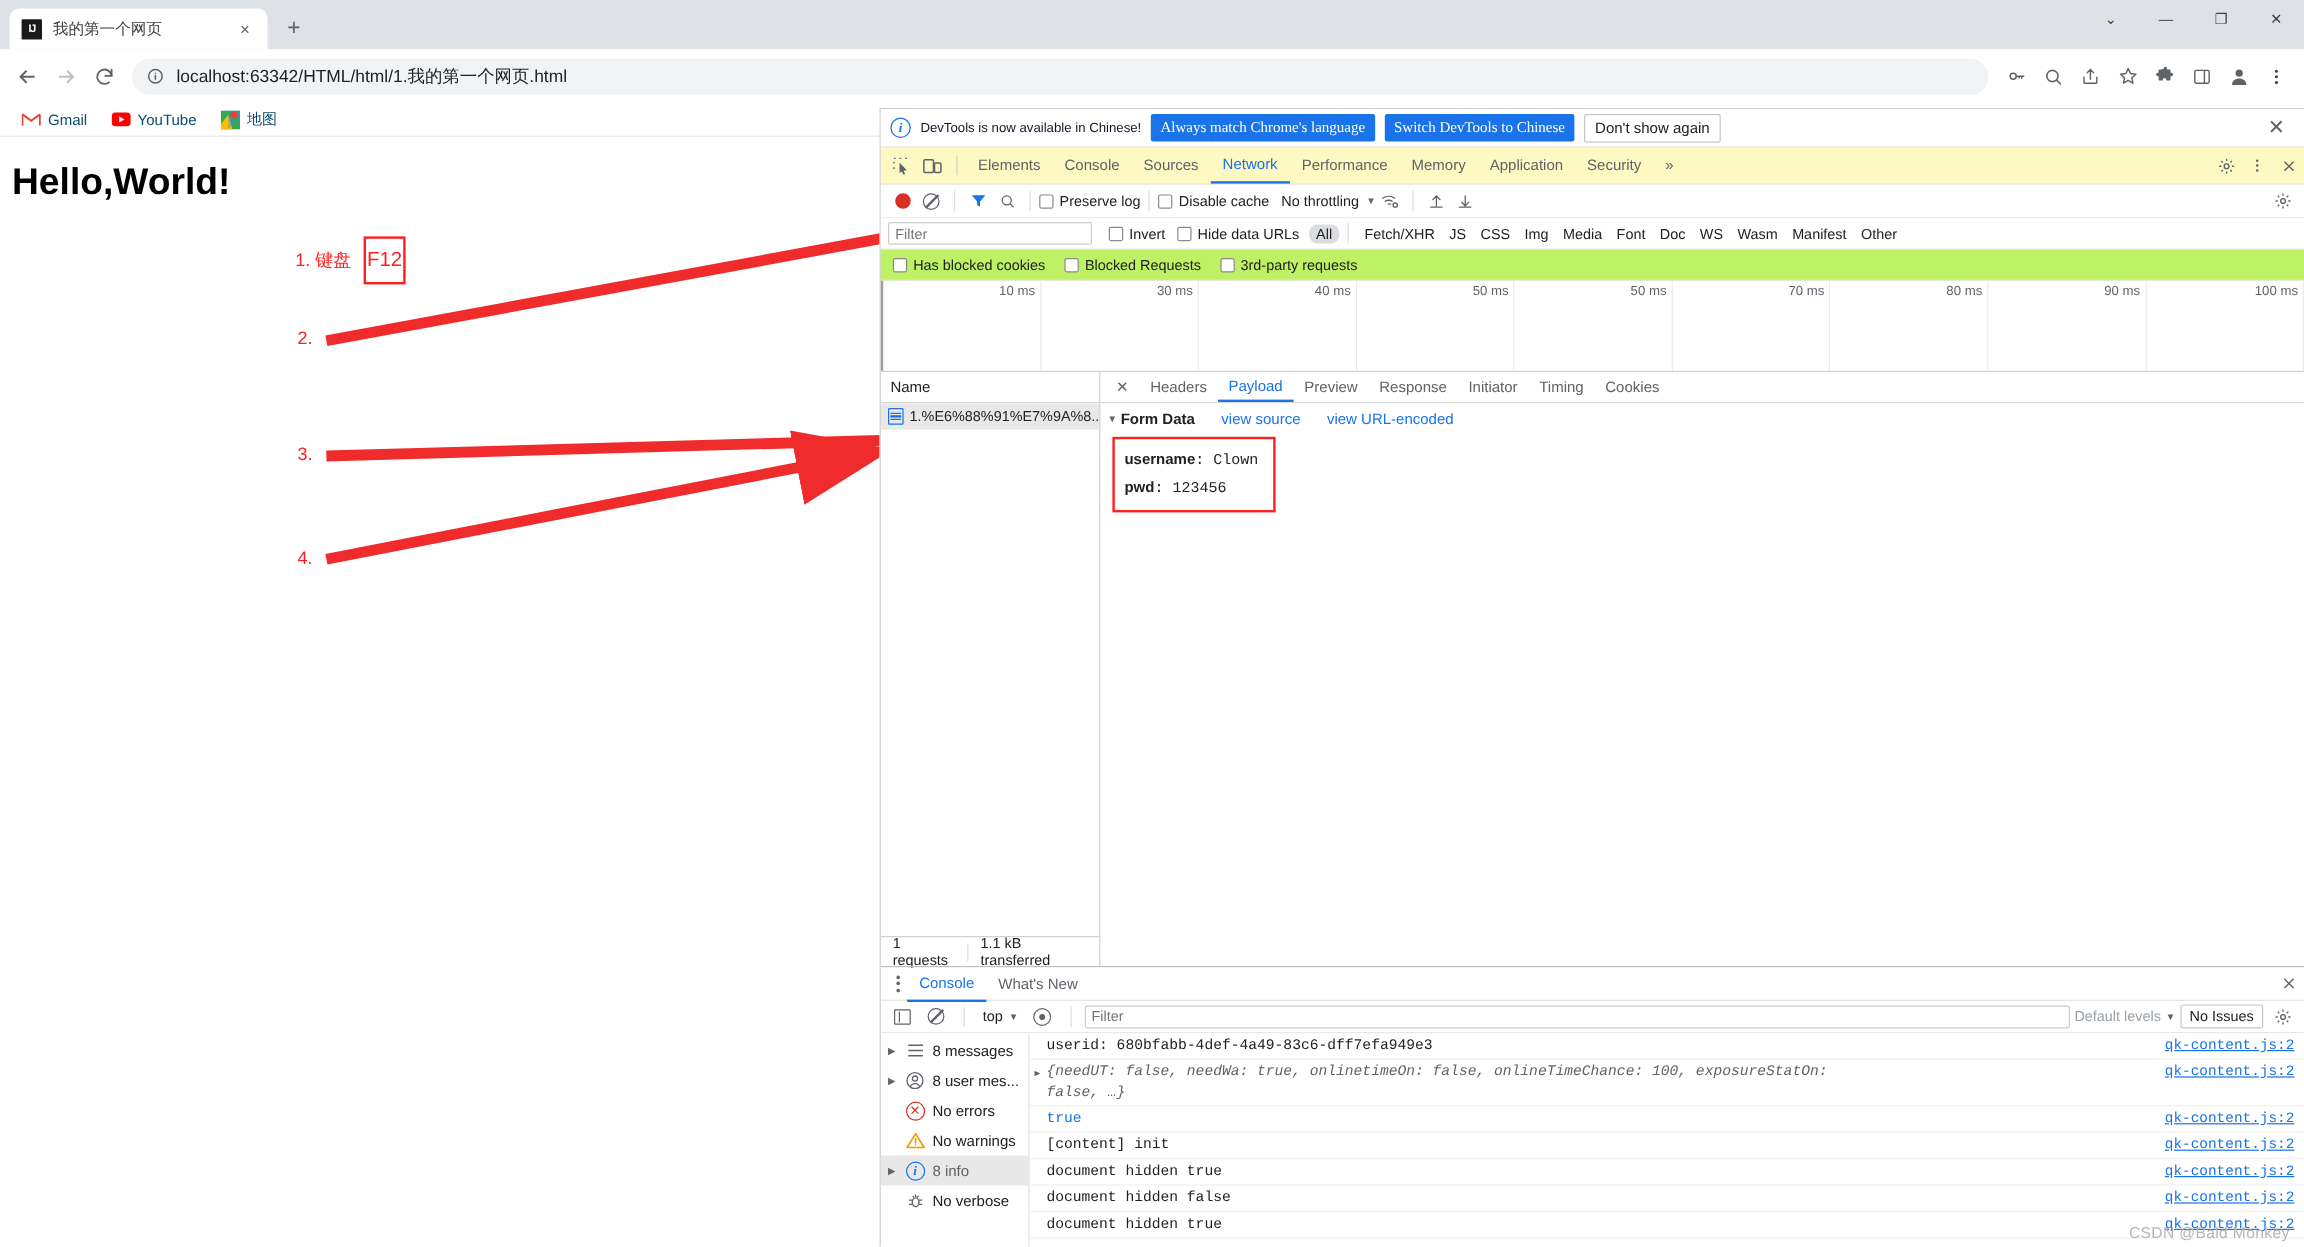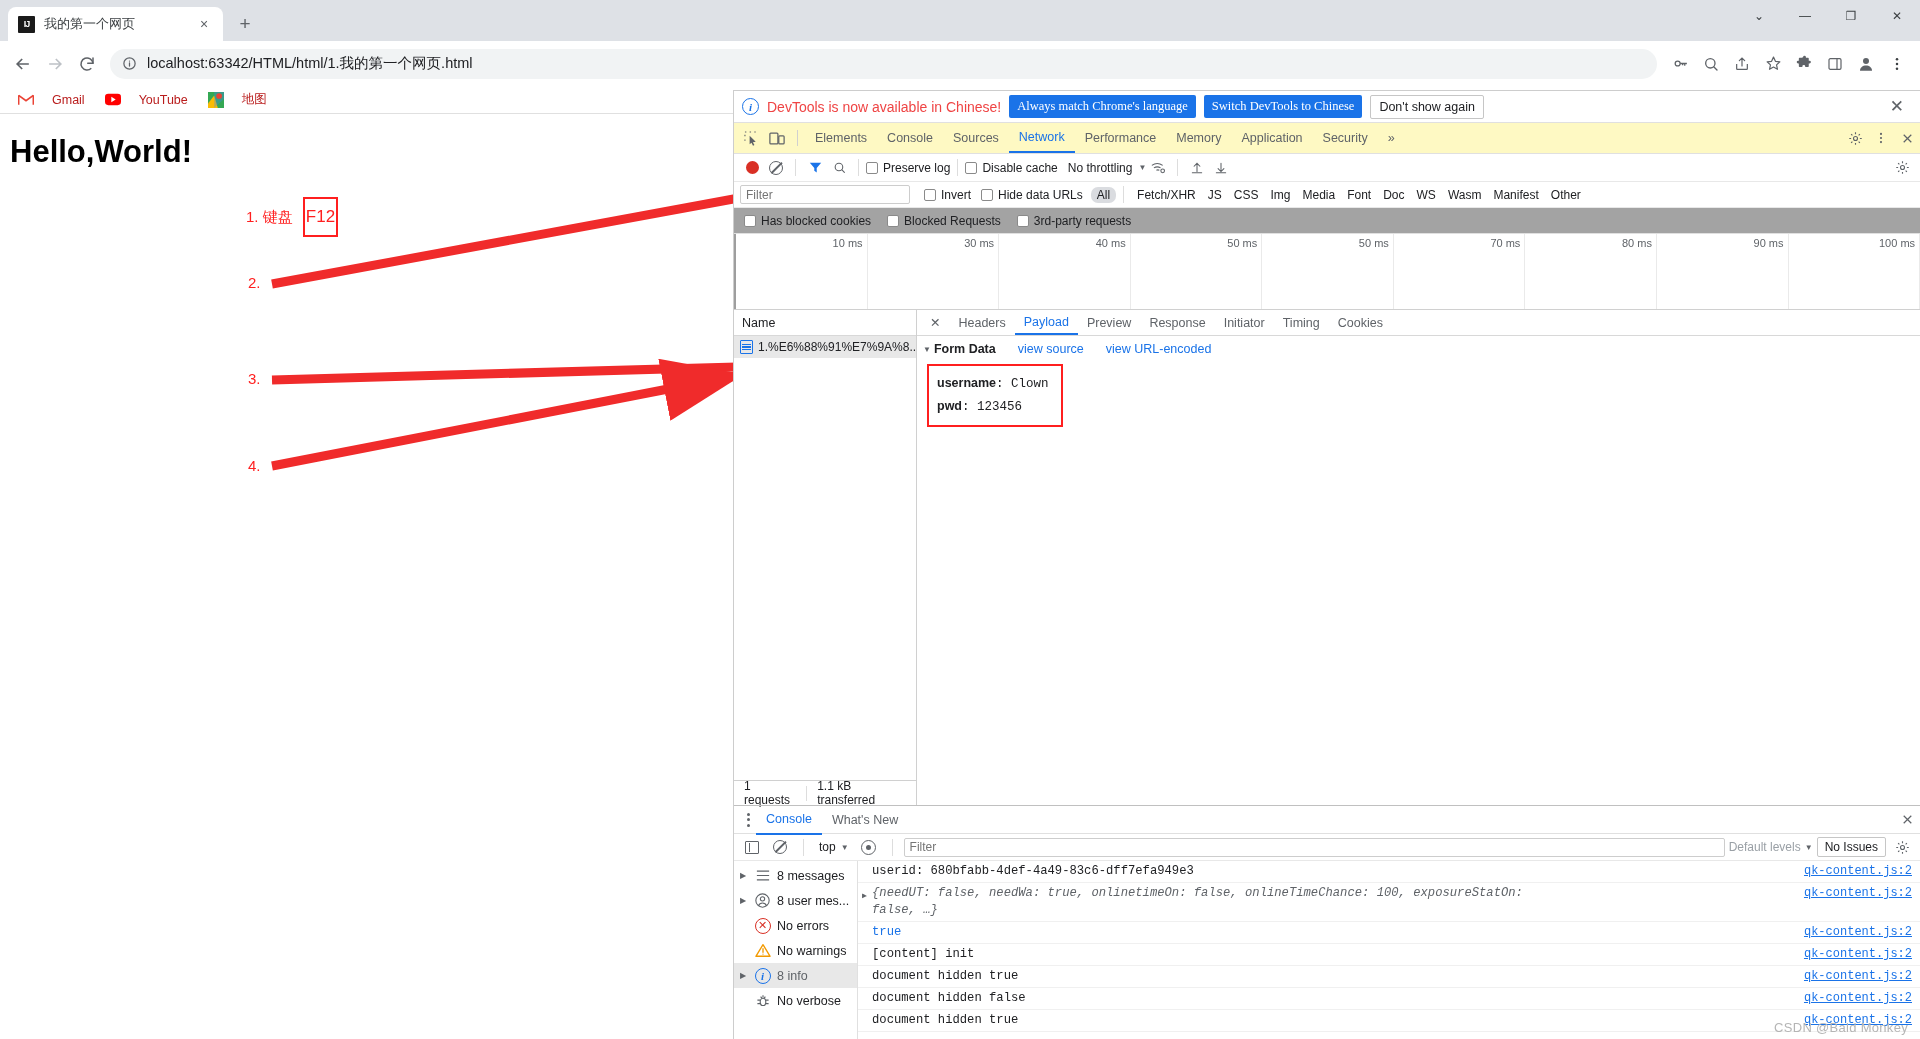--- a/index.html
+++ b/index.html
@@ -57,21 +57,21 @@
     font-size:14.5px; color:#202124;
   }
   .omnibox .info-ic { margin-right:10px; color:#5f6368; display:flex; align-items:center;}
   .omnibox .url { white-space:nowrap; overflow:hidden; }
   .tb-right { display:flex; align-items:center; gap:1px; }
 
   .bookmarks {
     height:28px; background:#ffffff; display:flex; align-items:center;
     padding:0 10px; gap:4px; border-bottom:1px solid #e0e0e0;
   }
-  .bm { display:flex; align-items:center; gap:18px; padding:3px 8px; border-radius:4px; font-size:12.5px; color:#b91c1c;}
+  .bm { display:flex; align-items:center; gap:6px; padding:3px 8px; border-radius:4px; font-size:12.5px; color:#0c4a6e;}
   .bm-ico { width:16px; height:16px; display:flex; align-items:center; justify-content:center; font-size:11px;}
 
   
   .viewport { position:relative; height:957px; background:#fff; }
   .page-h1 {
     font-size:31px; font-weight:bold; color:#000;
     padding:20px 0 0 10px; font-family:"Liberation Sans", sans-serif;
   }
 
   
@@ -92,21 +92,21 @@
 
   .dt-banner {
     height:32px; display:flex; align-items:center; gap:8px;
     border-bottom:1px solid #e0e0e0; padding:0 8px; background:#fff;
   }
   .dt-banner .info-circ {
     width:17px; height:17px; border:1.5px solid #1a73e8; border-radius:50%;
     color:#1a73e8; font-size:11px; display:flex; align-items:center; justify-content:center;
     font-style:italic; font-family:"Liberation Serif", serif; font-weight:bold; flex-shrink:0;
   }
-  .dt-banner .msg { font-size:14px; color:#ef4444; }
+  .dt-banner .msg { font-size:11px; color:#0f172a; }
   .btn-blue {
     background:#1a73e8; color:#fff; border:none; padding:4px 8px;
     font-size:12.5px; font-family:Liberation Serif, serif; border-radius:2px; cursor:pointer; white-space:nowrap;
   }
   .btn-plain {
     background:#fff; color:#202124; border:1px solid #c6c6c6; padding:4px 8px;
     font-size:12.5px; font-family:inherit; border-radius:2px; cursor:pointer; white-space:nowrap;
   }
   .dt-banner .spacer { flex:1; }
   .dt-banner .xclose { font-size:17px; color:#5f6368; padding:0 8px; cursor:pointer; }
@@ -144,21 +144,21 @@
   }
   .filter-input {
     width:170px; height:19px; border:1px solid #cdcdcd; border-radius:2px;
     font-size:12px; padding:0 5px; color:#999; font-family:inherit; background:#fff;
   }
   .ftype { padding:1px 6px; font-size:12px; color:#202124; border-radius:7px; cursor:pointer; white-space:nowrap;}
   .ftype.on { background:#dadce0; }
 
   .dt-filterbar2 {
     height:26px; display:flex; align-items:center; padding:0 10px; gap:16px;
-    border-bottom:1px solid #e0e0e0; background:#a3a3a3;
+    border-bottom:1px solid #e0e0e0; background:#bef264;
   }
 
   .timeline {
     height:76px; border-bottom:1px solid #d0d0d0; position:relative; background:#fff;
     display:flex;
   }
   .tl-gutter { width:2px; background:#9e9e9e; margin-left:0px; }
   .tl-cell {
     flex:1; border-right:1px solid #eaeaea; position:relative; font-size:11px; color:#5f6368;
   }

